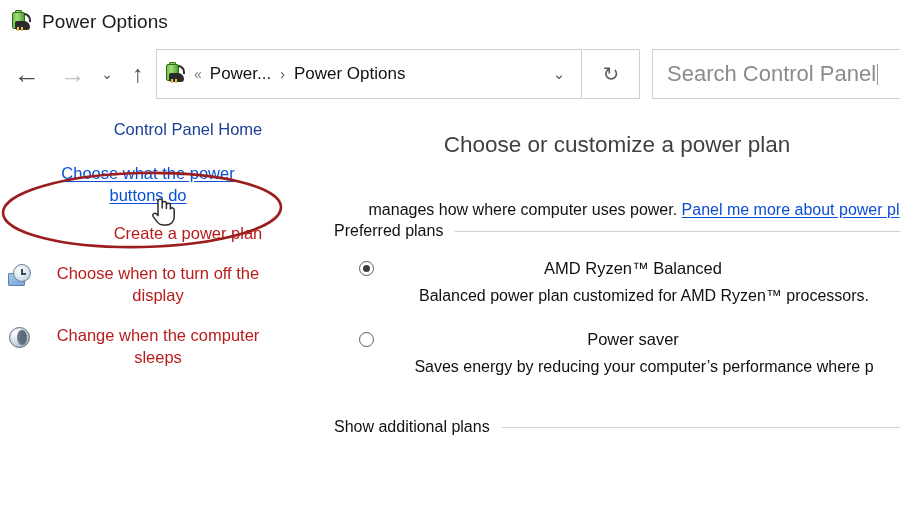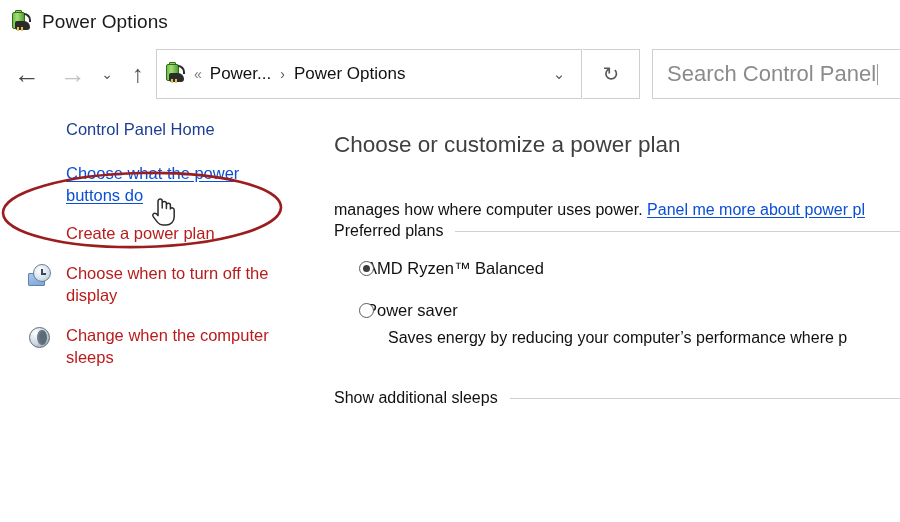--- a/index.html
+++ b/index.html
@@ -2,21 +2,21 @@
 <html><head>
 <meta charset="utf-8">
 <style>
   * { margin:0; padding:0; box-sizing:border-box; }
   html, body {
     width:900px; height:522px;
     background:#ffffff;
     font-family:"Liberation Sans", sans-serif;
     overflow:hidden;
   }
-  #root { position:relative; width:900px; height:522px; background:#fff; }
+  #root { position:relative; width:900px; height:522px; background:#fff;text-align:center; }
 
   
   .titlebar {
     position:absolute; left:0; top:0; width:900px; height:44px;
     display:flex; align-items:center; padding-left:9px;
   }
   .title-text {
     font-size:19px; color:#1a1a1a; margin-left:9px;
     font-family:"Liberation Sans", sans-serif; letter-spacing:.1px;
   }
@@ -92,21 +92,21 @@
   .searchbox .ph {
     font-size:22px; color:#8b8b8b;
     font-family:"Liberation Sans", sans-serif;
   }
   .caret {
     width:1px; height:21px; background:#9a9a9a; margin-left:1px;
   }
 
   
   .sidebar { position:absolute; left:0; top:118px; width:330px; }
-  .side-item { position:relative; padding-left:46px; margin-bottom:2px;margin-left:20px; }
+  .side-item { position:relative; padding-left:46px; margin-bottom:2px; }
   .side-text {
     font-size:16.5px; line-height:22px; color:#b91c1c;
     font-family:"Liberation Sans", sans-serif;
   }
   .side-home { color:#1c3f94; }
   .side-link { color:#0a4fd6; text-decoration:underline; text-underline-offset:2px; }
   .side-ico { position:absolute; left:8px; top:2px; width:24px; height:24px; }
 
   
   .ico-display .mon {
@@ -291,27 +291,28 @@
     </div>
 
     <div class="grouphdr">
       <span class="lbl">Preferred plans</span>
       <span class="rule"></span>
     </div>
 
     <div class="plan">
       <span class="radio on"></span>
       <span class="plan-name">AMD Ryzen™ Balanced</span>
+      <div class="plan-desc">Balanced power plan customized for AMD Ryzen™ processors.</div>
     </div>
 
     <div class="plan" style="margin-top:22px;">
       <span class="radio"></span>
       <span class="plan-name">Power saver</span>
       <div class="plan-desc">Saves energy by reducing your computer’s performance where p</div>
     </div>
 
     <div class="grouphdr" style="margin-top:40px;">
-      <span class="lbl">Show additional sleeps</span>
+      <span class="lbl">Show additional plans</span>
       <span class="rule"></span>
     </div>
 
   </div>
 </div>
 
 </body></html>

